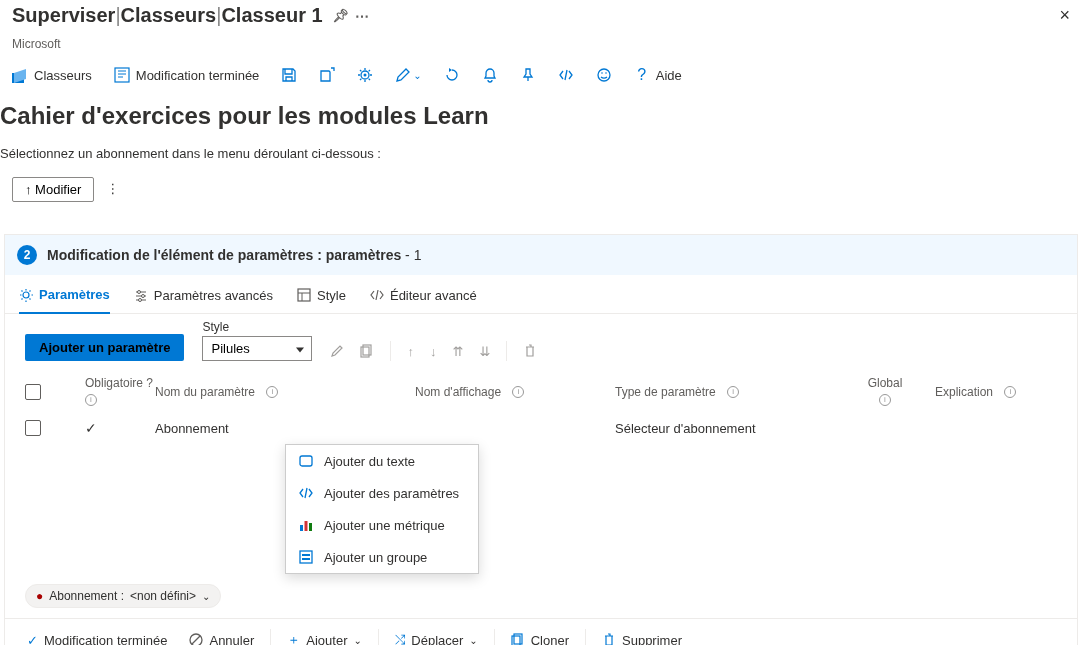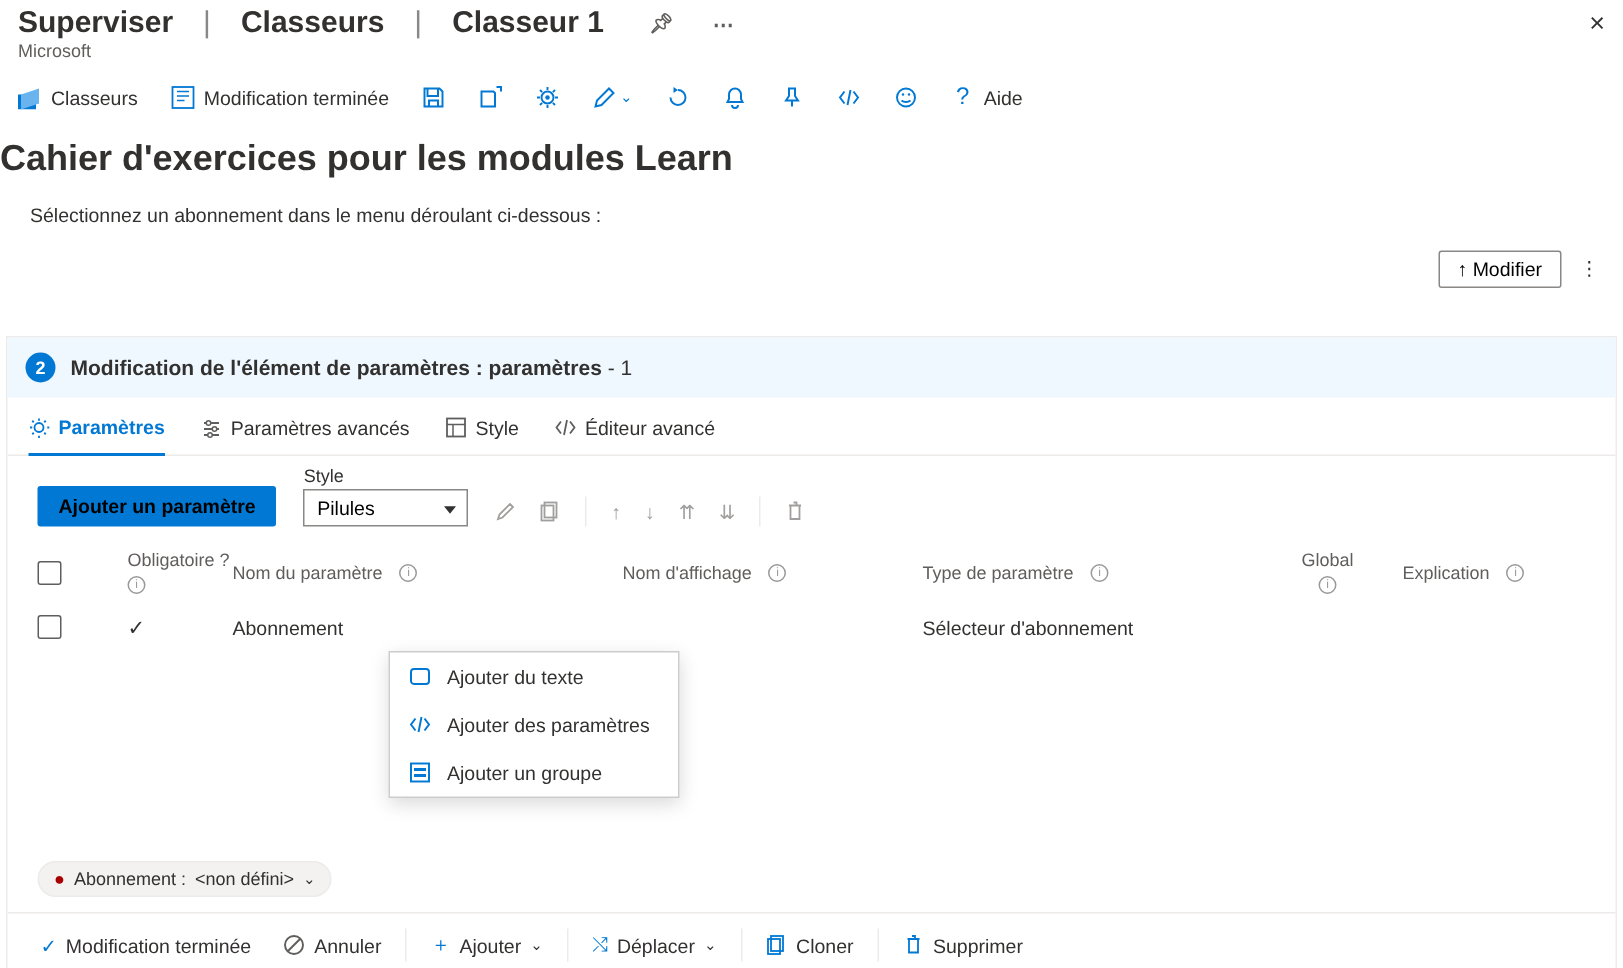--- a/index.html
+++ b/index.html
@@ -1,27 +1,27 @@
 <!DOCTYPE html>
 <html><head>
 <meta charset="utf-8">
 <style>
 * { box-sizing: border-box; margin: 0; padding: 0; }
 body { font-family: "Segoe UI", sans-serif; font-size: 13px; color: #323130; background: #fff; width: 1082px; }
 .header { padding: 4px 12px 0 12px; display: flex; align-items: center; justify-content: space-between; }
-.breadcrumb { font-size: 20px; font-weight: 600; display: flex; align-items: center; gap: 20px; }
+.breadcrumb { font-size: 20px; font-weight: 600; display: flex; align-items: center; gap: 0; }
 .breadcrumb .sep { color: #888; font-weight: 400; }
-.subtitle { padding: 0 12px 8px 12px; font-size: 12px; color: #605e5c; }
+.subtitle { padding: 0 12px 8px 12px; font-size: 12px; color: #605e5c; margin-top: 10px; }
 .close-x { font-size: 18px; font-weight: 300; color: #323130; cursor: pointer; }
 .toolbar { display: flex; align-items: center; gap: 22px; padding: 8px 12px; border-bottom: 1px solid transparent; }
 .tool-item { display: flex; align-items: center; gap: 6px; color: #323130; font-size: 13px; cursor: pointer; }
 .tool-icon { width: 16px; height: 16px; display: inline-flex; align-items: center; justify-content: center; color: #0078d4; }
 .main-title { font-size: 24px; font-weight: 700; padding: 10px 12px 4px 0; }
-.desc { padding: 12px 12px 8px 20px; font-size: 13px; color: #323130; }
-.edit-row { display: flex; justify-content: flex-end; padding: 8px 12px; gap: 8px; }
+.desc { padding: 12px 12px 8px 0; font-size: 13px; color: #323130; }
+.edit-row { display: flex; justify-content: flex-start; padding: 8px 12px; gap: 8px; }
 .edit-btn { border: 1px solid #8a8886; background: #fff; padding: 4px 12px; font-size: 13px; cursor: pointer; border-radius: 2px; }
 .panel { border: 1px solid #edebe9; margin: 24px 4px 0 4px; }
 .panel-header { background: #f0f8ff; padding: 10px 12px; display: flex; align-items: center; gap: 10px; font-size: 14px; }
 .step-badge { width: 20px; height: 20px; border-radius: 50%; background: #0078d4; color: #fff; font-size: 12px; font-weight: 600; display: flex; align-items: center; justify-content: center; }
 .panel-header strong { font-weight: 700; }
 .tabs { display: flex; gap: 24px; padding: 12px 14px 0 14px; border-bottom: 1px solid #edebe9; }
 .tab { display: flex; align-items: center; gap: 6px; padding: 0 0 10px 0; font-size: 13px; cursor: pointer; color: #323130; }
 .tab.active { color: #0078d4; border-bottom: 2px solid #0078d4; font-weight: 600; margin-bottom: -1px; }
 .param-bar { display: flex; align-items: flex-end; gap: 18px; padding: 6px 20px 10px 20px; }
 .add-param-btn { background: #0078d4; color: #000000; border: none; padding: 6px 14px; font-size: 13px; font-weight: 600; cursor: pointer; border-radius: 2px; }
@@ -31,21 +31,21 @@
 .select-wrap { position: relative; }
 .select-wrap::after { content: ""; position: absolute; right: 8px; top: 50%; transform: translateY(-30%); border-left: 4px solid transparent; border-right: 4px solid transparent; border-top: 5px solid #323130; }
 .icon-row { display: flex; align-items: center; gap: 16px; color: #a19f9d; }
 .icon-row .sep-v { width: 1px; height: 20px; background: #edebe9; }
 .table-head { display: grid; grid-template-columns: 60px 70px 260px 200px 220px 100px 150px; padding: 6px 20px; font-size: 12px; color: #605e5c; align-items: center; }
 .th { display: flex; align-items: center; gap: 4px; }
 .info-icon { width: 12px; height: 12px; border: 1px solid #999; border-radius: 50%; display: inline-flex; align-items: center; justify-content: center; font-size: 8px; color: #999; }
 .table-row { display: grid; grid-template-columns: 60px 70px 260px 200px 220px 100px 150px; padding: 8px 20px; font-size: 13px; align-items: center; position: relative; }
 .checkbox { width: 16px; height: 16px; border: 1px solid #605e5c; border-radius: 2px; }
 .check-ok { color: #323130; font-size: 14px; }
-.context-menu { position: absolute; left: 254px; top: 0; background: #fff; border: 1px solid #ccc; box-shadow: 0 4px 12px rgba(0,0,0,.15); width: 194px; z-index: 10; }
+.context-menu { position: absolute; left: 280px; top: 0; background: #fff; border: 1px solid #ccc; box-shadow: 0 4px 12px rgba(0,0,0,.15); width: 194px; z-index: 10; }
 .menu-item { display: flex; align-items: center; gap: 10px; padding: 8px 12px; font-size: 13px; cursor: pointer; }
 .menu-item.highlight { border: 2px solid #e81123; }
 .pill-row { padding: 20px 20px 10px 20px; }
 .pill { display: inline-flex; align-items: center; gap: 6px; background: #f3f2f1; border: 1px solid #edebe9; border-radius: 14px; padding: 4px 10px; font-size: 12px; }
 .pill .warn { color: #a80000; }
 .pill .chev { font-size: 10px; }
 .bottom-bar { display: flex; align-items: center; gap: 6px; padding: 8px 14px; border-top: 1px solid #edebe9; font-size: 13px; }
 .bb-item { display: flex; align-items: center; gap: 6px; padding: 4px 8px; cursor: pointer; }
 .bb-sep { width: 1px; height: 22px; background: #edebe9; margin: 0 2px; }
 .blue { color: #0078d4; }
@@ -283,20 +283,30 @@
       </div>
       <div class="menu-item">
         <span class="blue">
             <svg width="16" height="16">
               <path d="M5 4L2 8l3 4M11 4l3 4-3 4M9 3l-2 10" fill="none" stroke="#0078d4" stroke-width="1.3"></path>
             </svg>
           </span>
         <span>Ajouter des paramètres</span>
       </div>
       <div class="menu-item">
+        <span>
+            <svg width="16" height="16">
+              <rect x="2" y="8" width="3" height="6" fill="#0078d4"></rect>
+              <rect x="6.5" y="4" width="3" height="10" fill="#d13438"></rect>
+              <rect x="11" y="6" width="3" height="8" fill="#107c10"></rect>
+            </svg>
+          </span>
+        <span>Ajouter une métrique</span>
+      </div>
+      <div class="menu-item">
         <span class="blue">
             <svg width="16" height="16">
               <rect x="2" y="2" width="12" height="12" fill="none" stroke="#0078d4" stroke-width="1.3"></rect>
               <rect x="4" y="5" width="8" height="2" fill="#0078d4"></rect>
               <rect x="4" y="9" width="8" height="2" fill="#0078d4"></rect>
             </svg>
           </span>
         <span>Ajouter un groupe</span>
       </div>
     </div>

